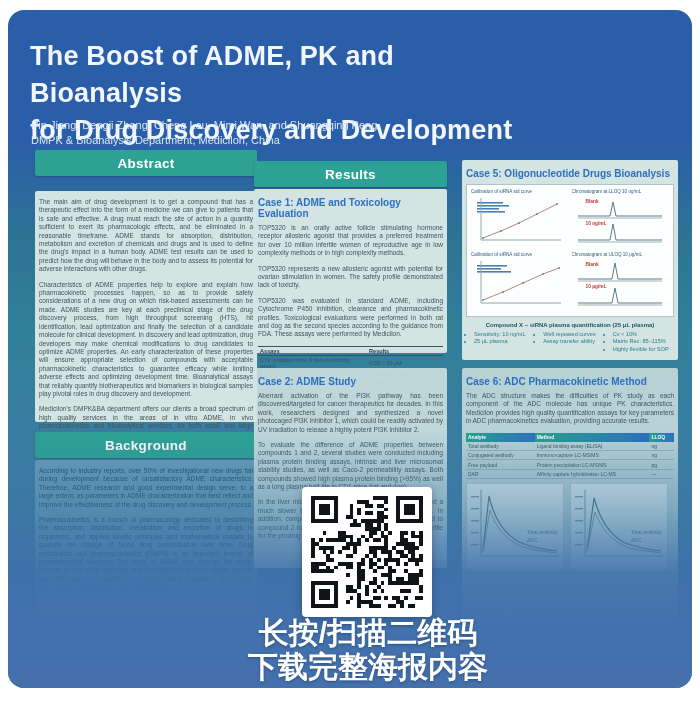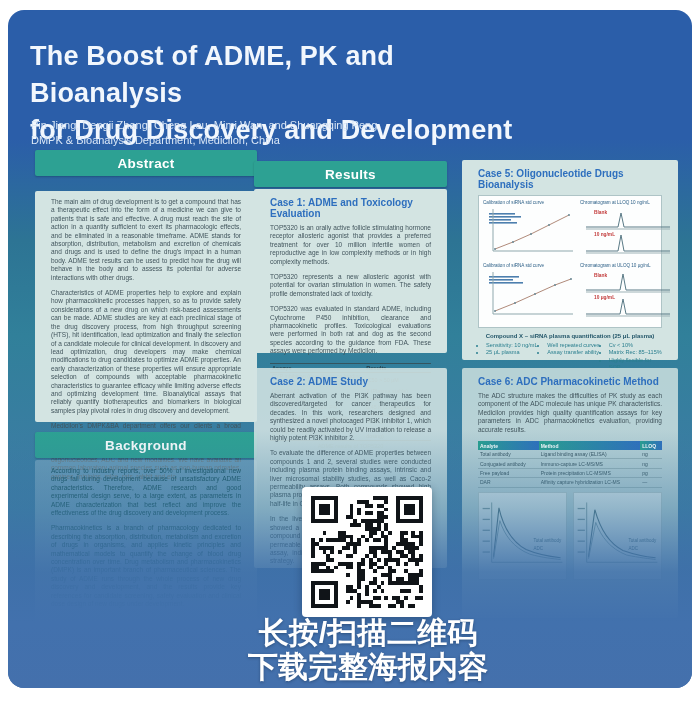--- a/index.html
+++ b/index.html
@@ -21,21 +21,21 @@
           radial-gradient(circle at 28% 74%, #27b24a 0 8%, rgba(0,0,0,0) 9%),
           radial-gradient(circle at 56% 78%, #7a2ca0 0 10%, rgba(0,0,0,0) 11%),
           radial-gradient(circle at 40% 55%, #101820 0 18%, rgba(0,0,0,0) 19%),
           radial-gradient(circle at 72% 45%, #0b2440 0 16%, rgba(0,0,0,0) 17%),
           #35618f;}
   #logo span{color:#ffffff;font-size:21px;font-weight:bold;text-shadow:0 1px 2px rgba(0,0,0,.6);}
   
   .colL{left:27px;width:222px;} .colM{left:246px;width:193px;} .colR{left:454px;width:216px;}
   .sec-header{height:26px;background:#2da193;border-radius:2px;display:flex;align-items:center;justify-content:center;
               color:#ffffff;font-weight:bold;font-size:13.5px;letter-spacing:.3px;box-shadow:0 1px 2px rgba(0,20,30,.25);}
-  .panel{background:#d3e4e2;border-radius:2px;color:#41545c;padding:7px 16px;box-sizing:border-box;}
+  .panel{background:#d3e4e2;border-radius:2px;color:#41545c;padding:7px 4px;box-sizing:border-box;}
   .panel p{margin:0 0 7px 0;font-size:6.5px;line-height:8.4px;text-align:justify;}
   .case-title{color:#2e6fbe;font-weight:bold;font-size:10px;margin:1px 0 5px 0;}
   .bg-panel{background:rgba(255,255,255,.24);color:#16424f;}
   .bg-panel p{color:#17505e;}
   
   .mini-table{width:100%;border-collapse:collapse;margin-top:2px;}
   .mini-table th{font-size:5.6px;color:#23404c;text-align:left;font-weight:bold;
                  border-top:1.4px solid #35555f;border-bottom:.8px solid #35555f;padding:1px 2px;}
   .mini-table td{font-size:5.4px;color:#35505c;padding:.8px 2px;line-height:6.4px;}
   .mini-table tr:last-child td{border-bottom:1.4px solid #35555f;}

